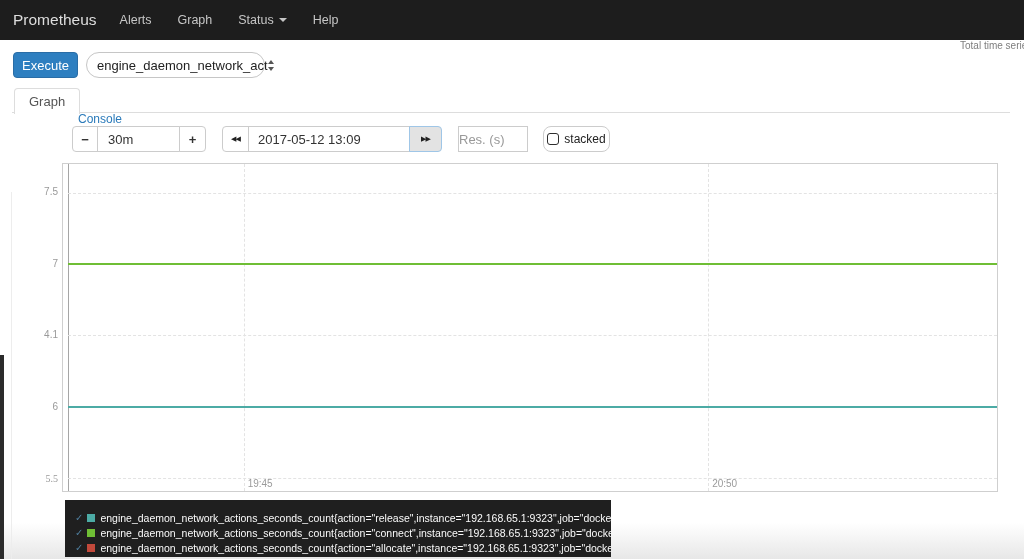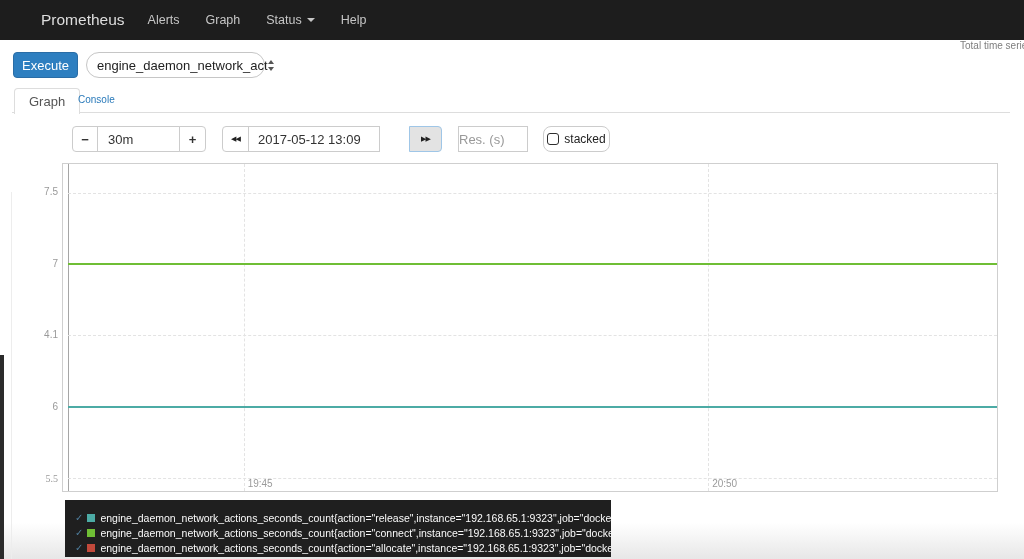--- a/index.html
+++ b/index.html
@@ -2,21 +2,21 @@
 <html><head>
 <meta charset="utf-8">
 <style>
   html,body{margin:0;padding:0;background:#fff;}
   .screen{position:relative;width:1024px;height:559px;background:#fff;overflow:hidden;
           font-family:"Liberation Sans",sans-serif;}
 
   
   .navbar{position:absolute;left:0;top:0;width:1024px;height:40px;background:#1d1d1d;
           display:flex;align-items:center;padding-left:13px;box-sizing:border-box;}
-  .brand{color:#dedede;font-size:15.5px;margin-right:10px;cursor:pointer;margin-left:28px;}
+  .brand{color:#dedede;font-size:15.5px;margin-right:10px;cursor:pointer;}
   .nav-link{color:#c6c6c6;font-size:12.5px;padding:0 13px;cursor:pointer;display:flex;align-items:center;gap:5px;}
   .caret{width:0;height:0;border-left:4px solid transparent;border-right:4px solid transparent;
          border-top:4px solid #c6c6c6;display:inline-block;}
 
   .total-series{position:absolute;left:960px;top:40px;font-size:10px;color:#7e7e7e;white-space:nowrap;}
 
   
   .btn-execute{position:absolute;left:13px;top:52px;width:65px;height:26px;background:#2e7fc0;
                border:1px solid #2a6da6;border-radius:4px;color:#fff;font-size:13px;
                display:flex;align-items:center;justify-content:center;box-sizing:border-box;cursor:pointer;}
@@ -25,31 +25,31 @@
                 display:flex;align-items:center;padding-left:10px;box-sizing:border-box;cursor:pointer;}
   .sel-arrows{margin-left:auto;margin-right:8px;display:flex;flex-direction:column;gap:3px;}
   .tri-up{width:0;height:0;border-left:3.5px solid transparent;border-right:3.5px solid transparent;border-bottom:4.5px solid #555;}
   .tri-down{width:0;height:0;border-left:3.5px solid transparent;border-right:3.5px solid transparent;border-top:4.5px solid #555;}
 
   
   .tab-line{position:absolute;left:12px;top:112px;width:998px;height:1px;background:#ddd;z-index:1;}
   .tab-graph{position:absolute;left:14px;top:88px;height:25px;padding:0 14px;background:#fff;
              border:1px solid #ddd;border-bottom:none;border-radius:4px 4px 0 0;color:#555;
              font-size:13px;display:flex;align-items:center;z-index:2;cursor:pointer;}
-  .tab-console{position:absolute;left:78px;top:94px;font-size:10px;color:#2a7aba;cursor:pointer;z-index:2;}
+  .tab-console{position:absolute;left:78px;top:112px;font-size:12px;color:#2a7aba;cursor:pointer;z-index:2;}
 
   
   .ctl{position:absolute;top:126px;height:26px;box-sizing:border-box;font-size:13px;
        display:flex;align-items:center;background:#fff;border:1px solid #ccc;color:#333;}
   .ctl.btn{justify-content:center;cursor:pointer;}
   .btn-minus{left:72px;width:26px;border-radius:4px 0 0 4px;font-weight:bold;}
   .inp-duration{left:97px;width:83px;padding-left:10px;}
   .btn-plus{left:179px;width:27px;border-radius:0 4px 4px 0;font-weight:bold;}
   .btn-back{left:222px;width:27px;border-radius:4px 0 0 4px;font-size:7px;letter-spacing:-1px;color:#222;}
-  .inp-datetime{left:248px;width:132px;padding-left:9px;}
+  .inp-datetime{left:248px;width:162px;padding-left:9px;}
   .btn-fwd{left:409px;width:33px;border-radius:0 4px 4px 0;background:#e3e3e3;
            border:1px solid #9fc6e7;font-size:7px;letter-spacing:-1px;color:#222;}
   .inp-res{left:458px;width:70px;}
   .inp-res input{border:none;outline:none;width:56px;font-size:13px;font-family:"Liberation Sans",sans-serif;
                  color:#333;background:transparent;padding:0;}
   .inp-res input::placeholder{color:#999;opacity:1;}
   .btn-stacked{left:543px;width:67px;border-radius:8px;gap:5px;font-size:12px;color:#222;}
   .cb{width:10px;height:10px;border:1.5px solid #2e2e2e;border-radius:3px;background:#fff;display:inline-block;}
 
   

